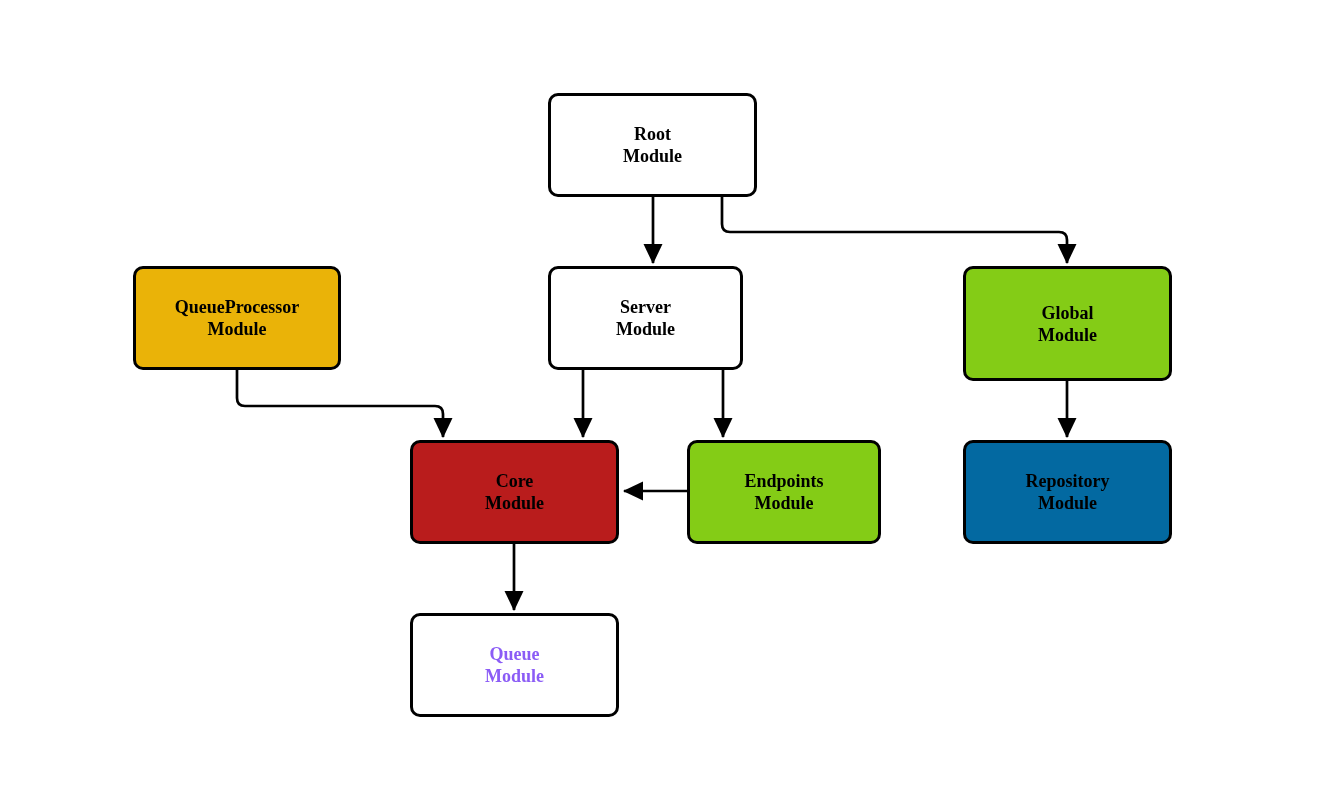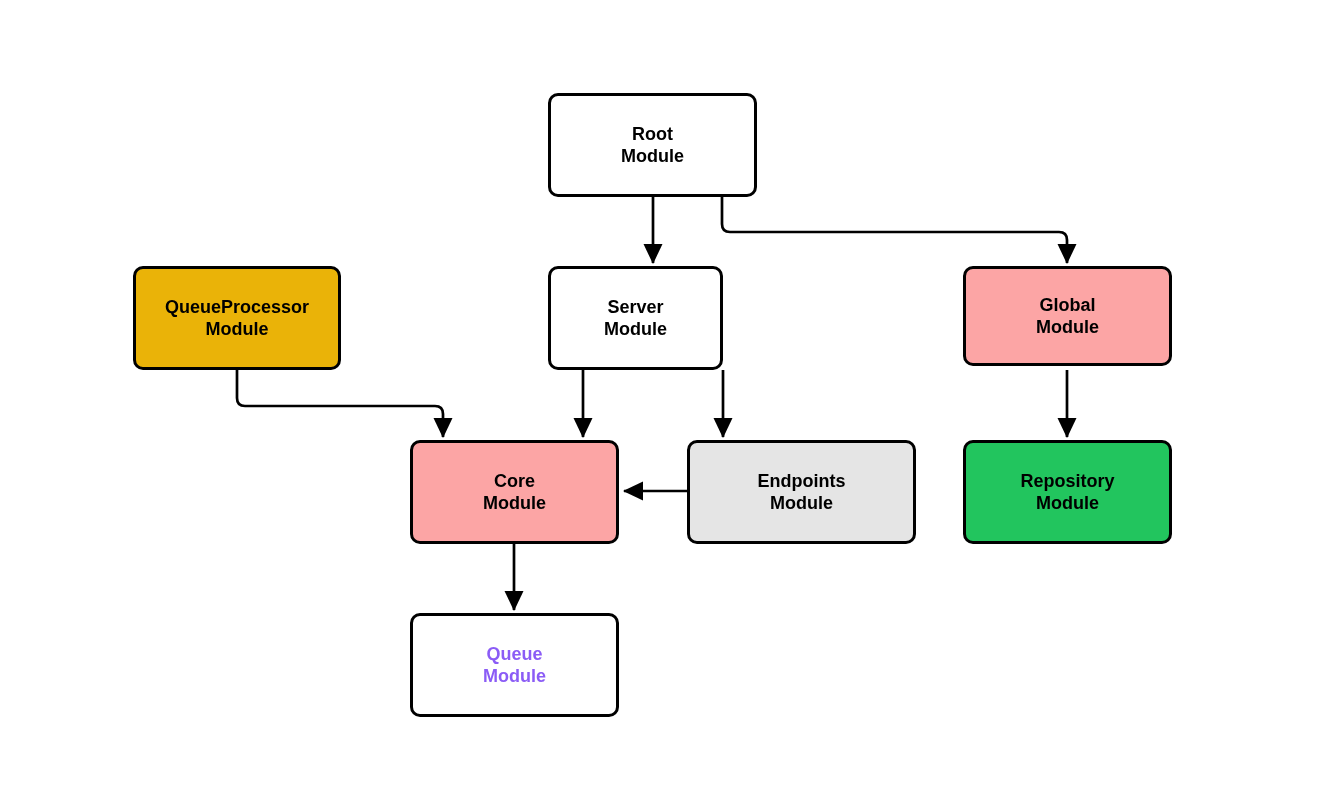--- a/index.html
+++ b/index.html
@@ -6,21 +6,21 @@
     margin: 0;
     padding: 0;
     background: #ffffff;
   }
   .canvas {
     position: relative;
     width: 1337px;
     height: 809px;
     background: #ffffff;
     overflow: hidden;
-    font-family: Liberation Sans, sans-serif;
+    font-family: Liberation Serif, serif;
   }
   .edges-layer {
     position: absolute;
     left: 0;
     top: 0;
     width: 1337px;
     height: 809px;
   }
   .nodes-layer {
     position: absolute;
@@ -71,37 +71,37 @@
     </svg>
   <div class="nodes-layer">
       <div class="node" style="left:548px;top:93px;width:209px;height:104px;border-color:#000000;background:#ffffff;color:#000000">
         <span class="node-line">Root</span>
         <span class="node-line">Module</span>
       </div>
       <div class="node" style="left:133px;top:266px;width:208px;height:104px;border-color:#000000;background:#eab308;color:#000000">
         <span class="node-line">QueueProcessor</span>
         <span class="node-line">Module</span>
       </div>
-      <div class="node" style="left:548px;top:266px;width:175px;height:104px;border-color:#000000;background:#ffffff;color:#000000">
+      <div class="node" style="left:548px;top:266px;width:195px;height:104px;border-color:#000000;background:#ffffff;color:#000000">
         <span class="node-line">Server</span>
         <span class="node-line">Module</span>
       </div>
-      <div class="node" style="left:963px;top:266px;width:209px;height:100px;border-color:#000000;background:#fca5a5;color:#000000">
+      <div class="node" style="left:963px;top:266px;width:209px;height:115px;border-color:#000000;background:#84cc16;color:#000000">
         <span class="node-line">Global</span>
         <span class="node-line">Module</span>
       </div>
-      <div class="node" style="left:410px;top:440px;width:209px;height:104px;border-color:#000000;background:#fca5a5;color:#000000">
+      <div class="node" style="left:410px;top:440px;width:209px;height:104px;border-color:#000000;background:#b91c1c;color:#000000">
         <span class="node-line">Core</span>
         <span class="node-line">Module</span>
       </div>
-      <div class="node" style="left:687px;top:440px;width:229px;height:104px;border-color:#000000;background:#e5e5e5;color:#000000">
+      <div class="node" style="left:687px;top:440px;width:194px;height:104px;border-color:#000000;background:#84cc16;color:#000000">
         <span class="node-line">Endpoints</span>
         <span class="node-line">Module</span>
       </div>
-      <div class="node" style="left:963px;top:440px;width:209px;height:104px;border-color:#000000;background:#22c55e;color:#000000">
+      <div class="node" style="left:963px;top:440px;width:209px;height:104px;border-color:#000000;background:#0369a1;color:#000000">
         <span class="node-line">Repository</span>
         <span class="node-line">Module</span>
       </div>
       <div class="node" style="left:410px;top:613px;width:209px;height:104px;border-color:#000000;background:#ffffff;color:#8b5cf6">
         <span class="node-line">Queue</span>
         <span class="node-line">Module</span>
       </div>
     </div>
 </div>
 

